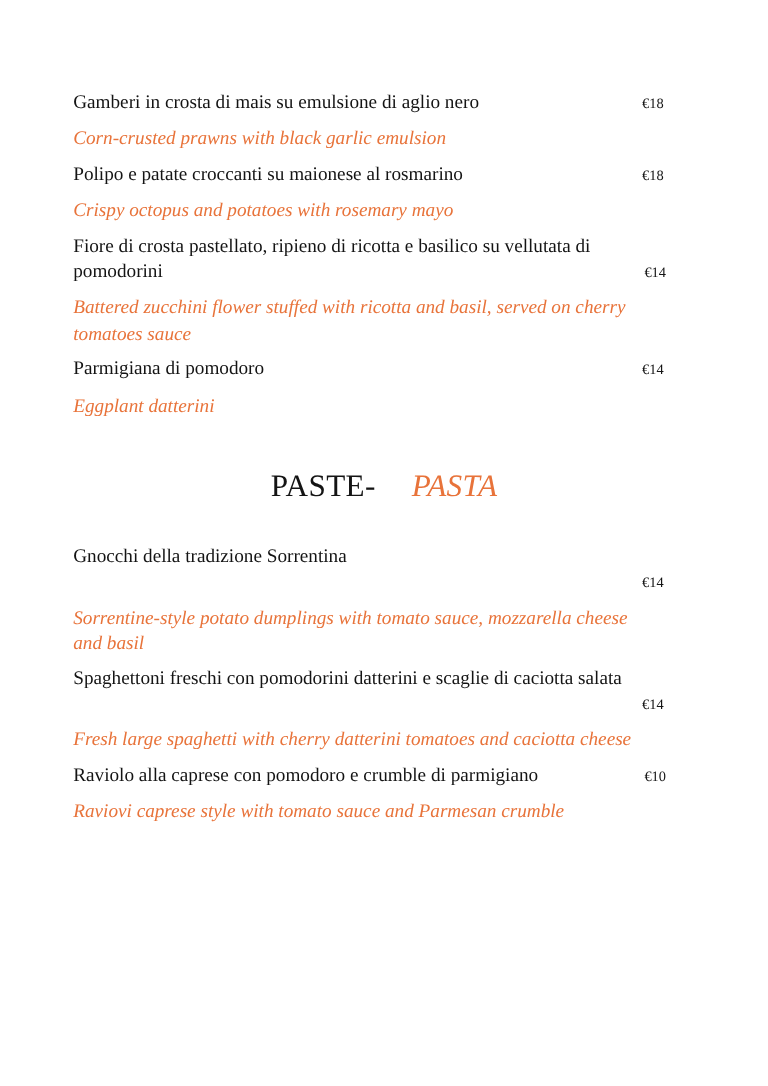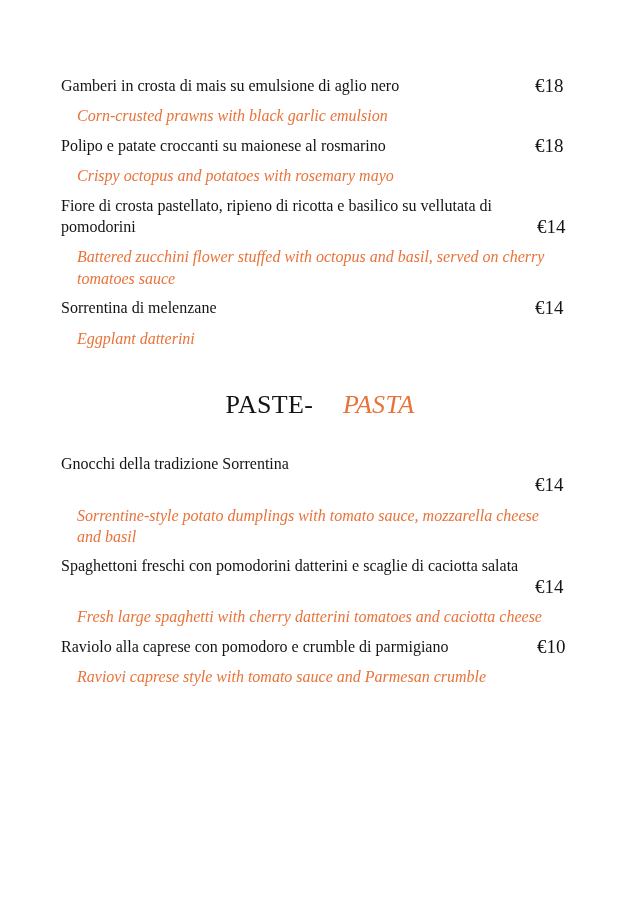--- a/index.html
+++ b/index.html
@@ -2,43 +2,43 @@
 <html><head>
 <meta charset="utf-8">
 <style>
   html, body { margin: 0; padding: 0; background: #ffffff; }
   body {
     width: 640px; height: 905px; position: relative; overflow: hidden;
     font-family: "Liberation Serif", "DejaVu Serif", serif;
     color: #111111;
   }
   .it { position: absolute; left: 61px; font-size: 16px; line-height: 22px; white-space: nowrap; color: #141414; text-align: center; }
-  .en { position: absolute; left: 61px; font-size: 16px; line-height: 22px; font-style: italic; color: #e8733a; white-space: nowrap; margin-left: 16px; }
-  .price { position: absolute; font-size: 19px; line-height: 22px; color: #141414; }
+  .en { position: absolute; left: 61px; font-size: 16px; line-height: 22px; font-style: italic; color: #e8733a; white-space: nowrap; }
+  .price { position: absolute; font-size: 12px; line-height: 22px; color: #141414; }
   .title { position: absolute; left: 0; width: 640px; top: 389px; text-align: center; font-size: 26px; line-height: 32px; color: #141414; letter-spacing: 0.3px; }
   .title .acc { font-style: italic; color: #e8733a; margin-left: 30px; }
 </style>
 </head>
 <body>
 
 <div class="it" style="top:75px">Gamberi in crosta di mais su emulsione di aglio nero</div>
 <div class="price" style="top:75px; left:535px">€18</div>
 <div class="en" style="top:105px">Corn-crusted prawns with black garlic emulsion</div>
 
 <div class="it" style="top:135px">Polipo e patate croccanti su maionese al rosmarino</div>
 <div class="price" style="top:135px; left:535px">€18</div>
 <div class="en" style="top:165px">Crispy octopus and potatoes with rosemary mayo</div>
 
 <div class="it" style="top:195px">Fiore di crosta pastellato, ripieno di ricotta e basilico su vellutata di</div>
 <div class="it" style="top:216px">pomodorini</div>
 <div class="price" style="top:216px; left:537px">€14</div>
-<div class="en" style="top:246px">Battered zucchini flower stuffed with octopus and basil, served on cherry</div>
+<div class="en" style="top:246px">Battered zucchini flower stuffed with ricotta and basil, served on cherry</div>
 <div class="en" style="top:268px">tomatoes sauce</div>
 
-<div class="it" style="top:297px">Sorrentina di melenzane</div>
+<div class="it" style="top:297px">Parmigiana di pomodoro</div>
 <div class="price" style="top:297px; left:535px">€14</div>
 <div class="en" style="top:328px">Eggplant datterini</div>
 
 <div class="title"><span>PASTE-</span><span class="acc">PASTA</span></div>
 
 <div class="it" style="top:453px">Gnocchi della tradizione Sorrentina</div>
 <div class="price" style="top:474px; left:535px">€14</div>
 <div class="en" style="top:505px">Sorrentine-style potato dumplings with tomato sauce, mozzarella cheese</div>
 <div class="en" style="top:526px">and basil</div>
 

